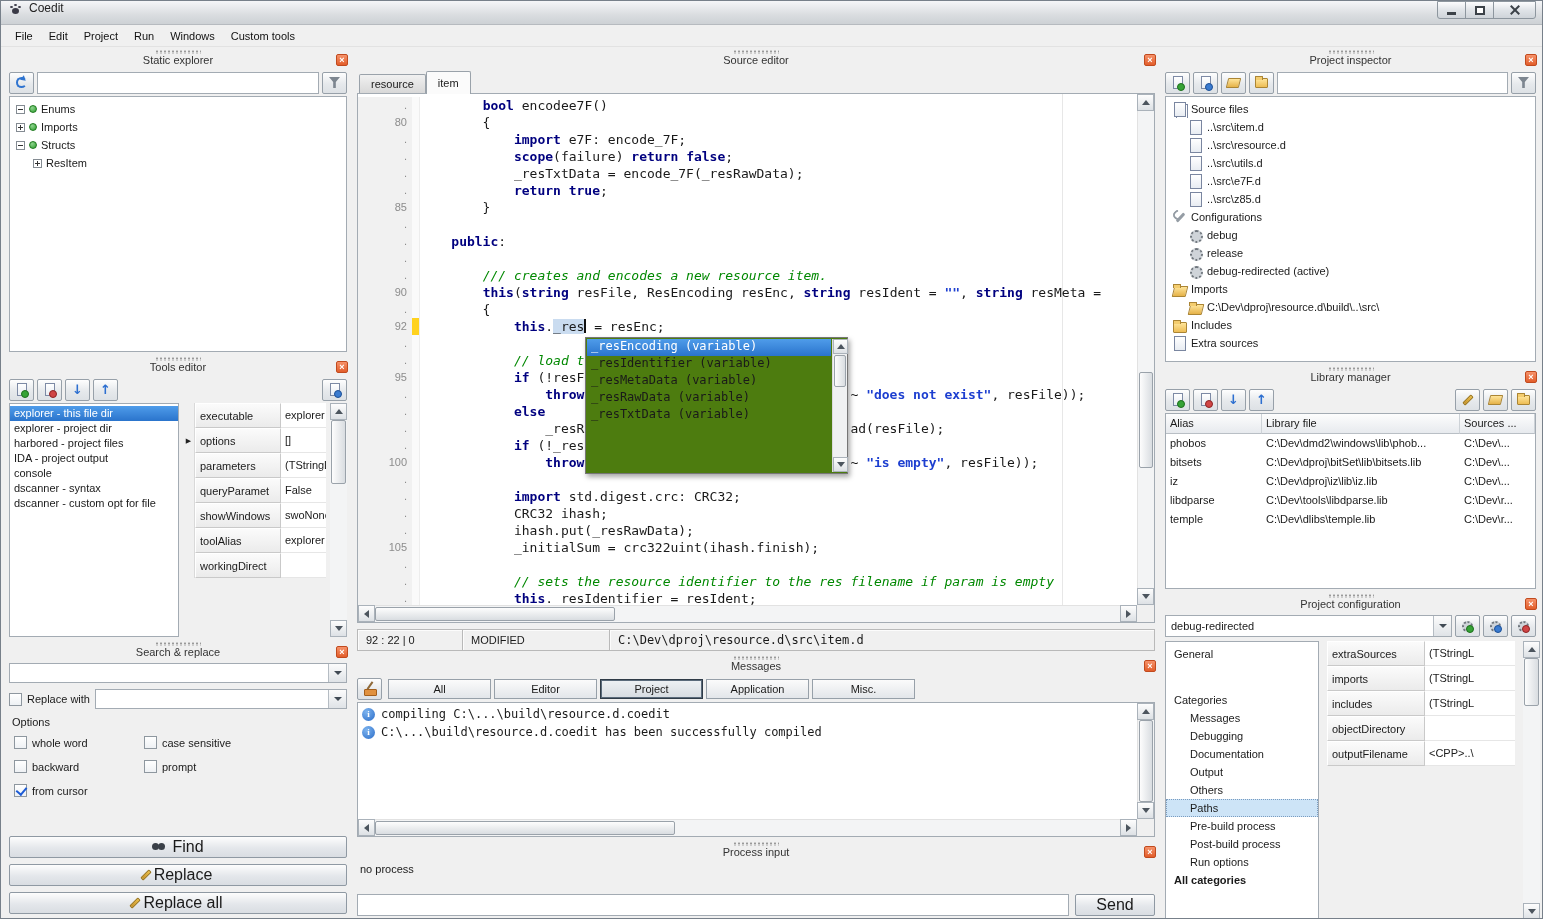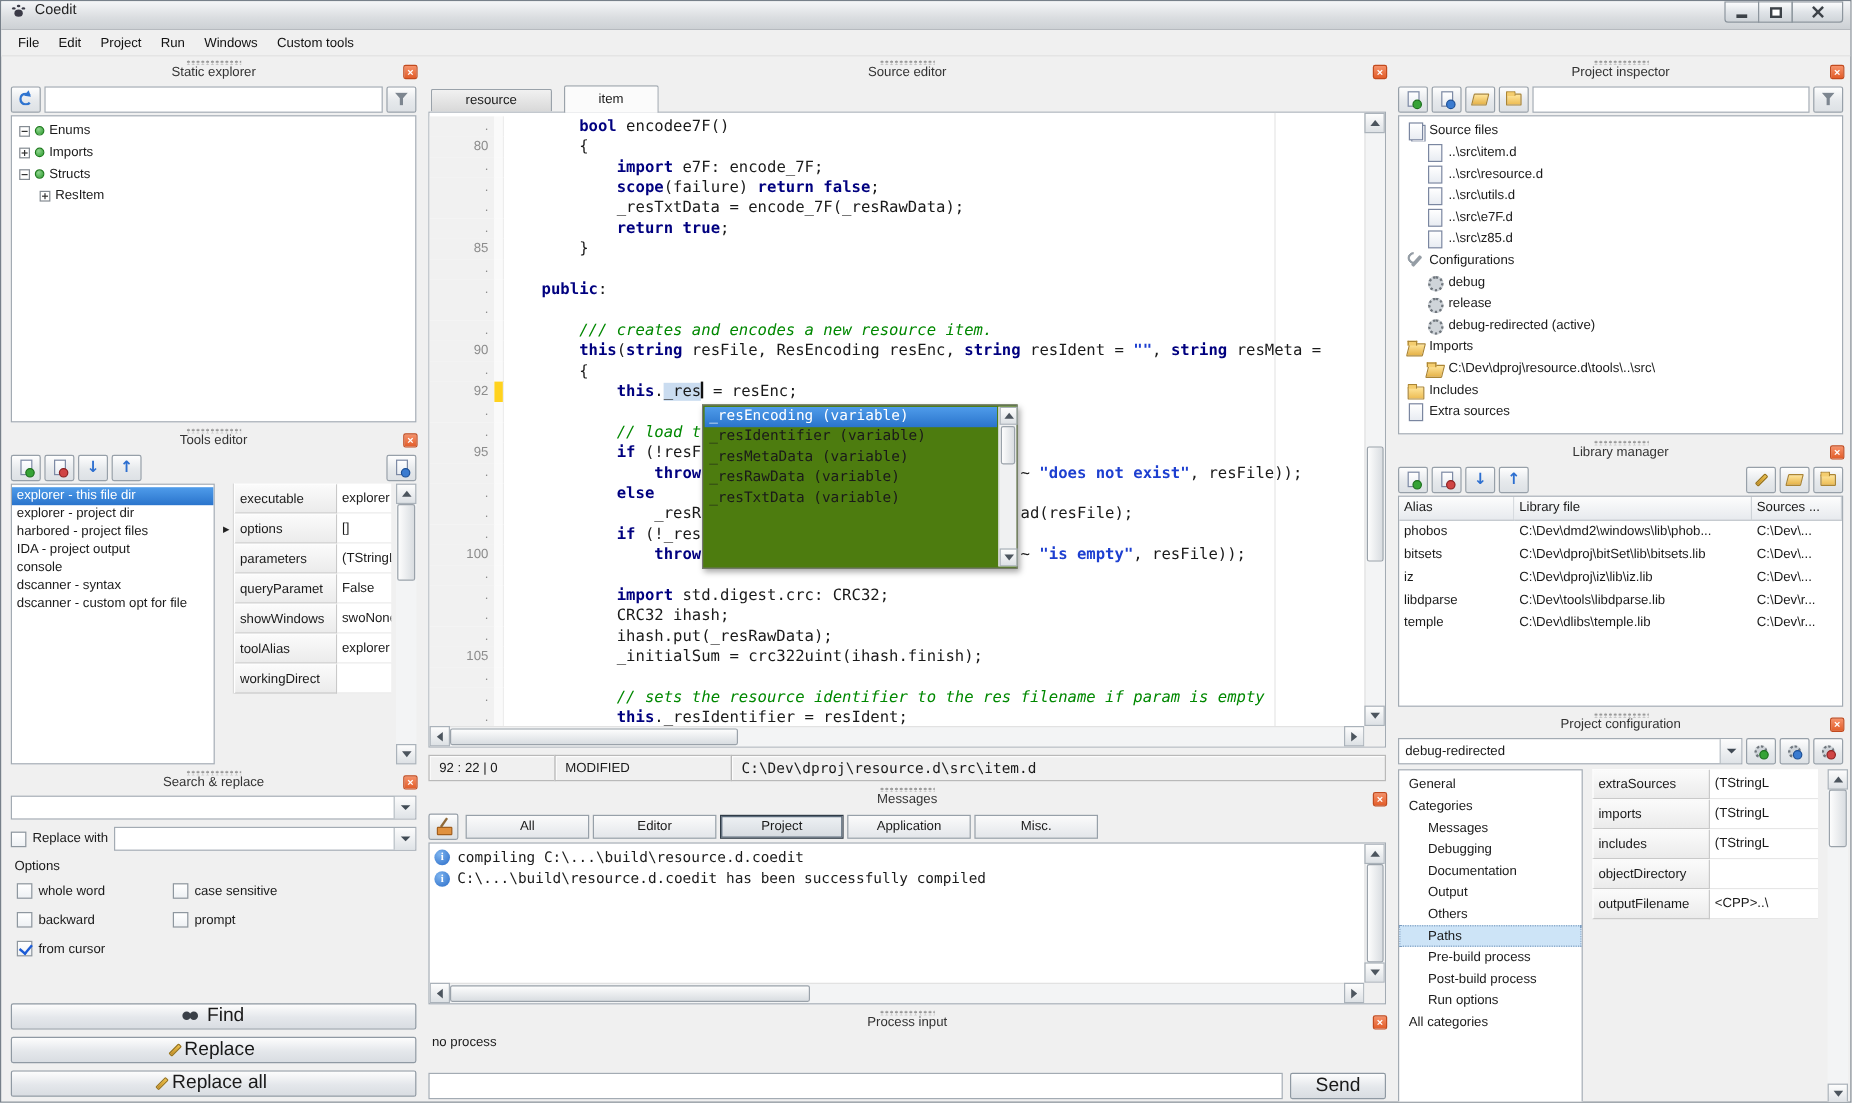--- a/index.html
+++ b/index.html
@@ -57,21 +57,21 @@
 .chk{width:13px;height:13px;flex:0 0 13px;border:1px solid #8e979f;background:linear-gradient(#fff,#eef1f4);position:relative}
 .chk.checked::after{content:"";position:absolute;left:3px;top:0;width:5px;height:8px;border:solid #1c5bd6;border-width:0 2px 2px 0;transform:rotate(40deg)}
 
 .combo{position:relative;height:22px;background:#fff;border:1px solid #a3abb3}
 .ctext{position:absolute;left:5px;top:4px;right:20px;overflow:hidden;white-space:nowrap}
 .cbtn{position:absolute;top:0;right:0;bottom:0;width:18px;border-left:1px solid #b5bcc3;background:linear-gradient(#fcfcfc,#dfe3e7);display:flex;align-items:center;justify-content:center}
 .tri-dn-s{width:0;height:0;border:4px solid transparent;border-top:4px solid #404a54;margin-top:4px}
 .bigbtn{height:22px;border:1px solid #8f99a3;border-radius:2px;background:linear-gradient(#fdfdfd,#e4e7eb 55%,#d9dde2);display:flex;align-items:center;justify-content:center;gap:6px;font-size:16px}
 
 .tabsrow{flex:0 0 24px;display:flex;align-items:flex-end;padding:0 0 0 2px}
-.tab{height:19px;padding:3px 28px 0;border:1px solid #9aa2aa;border-bottom:none;background:linear-gradient(#f1f1f1,#d8d8d8);border-radius:2px 2px 0 0;margin-right:10px}
+.tab{height:19px;padding:3px 11px 0;border:1px solid #9aa2aa;border-bottom:none;background:linear-gradient(#f1f1f1,#d8d8d8);border-radius:2px 2px 0 0;margin-right:0}
 .tab.active{height:23px;padding-top:5px;background:#fbfbfb;position:relative;z-index:2;margin-bottom:-1px}
 
 .editorbox{flex:1;position:relative;background:#fff;border:1px solid #a3abb3;margin:0 4px}
 .codearea{position:absolute;left:0;top:0;right:17px;bottom:17px;overflow:hidden;background:#fff}
 .ruler{position:absolute;top:0;bottom:0;left:704px;width:1px;background:#e7e7e7}
 #code-lines{position:absolute;left:0;top:3px;right:0}
 .cl{display:flex;height:17px}
 .lg{flex:0 0 54px;text-align:right;padding-right:5px;background:#f1f1f1;color:#8c8c8c;font:11px/17px "Liberation Sans",sans-serif}
 .lm{flex:0 0 8px;background:#fafafa;border-right:1px solid #ededed}
 .lm.mod{background:#ffd21e}
@@ -725,21 +725,21 @@
             <div class="trow" style="padding-left: 22px;">
               <span class="fico gear"></span>
               <span class="tlab">debug-redirected (active)</span>
             </div>
             <div class="trow" style="padding-left: 6px;">
               <span class="fico folder-open"></span>
               <span class="tlab">Imports</span>
             </div>
             <div class="trow" style="padding-left: 22px;">
               <span class="fico folder-open"></span>
-              <span class="tlab">C:\Dev\dproj\resource.d\tools\..\src\</span>
+              <span class="tlab">C:\Dev\dproj\resource.d\build\..\src\</span>
             </div>
             <div class="trow" style="padding-left: 6px;">
               <span class="fico folder"></span>
               <span class="tlab">Includes</span>
             </div>
             <div class="trow" style="padding-left: 6px;">
               <span class="fico page"></span>
               <span class="tlab">Extra sources</span>
             </div>
           </div>
@@ -830,31 +830,31 @@
           <div class="tbtn">
               <span class="ic-gear-s g2"></span>
             </div>
           <div class="tbtn">
               <span class="ic-gear-s g3"></span>
             </div>
         </div>
         <div style="flex:1;display:flex;gap:8px;padding:2px 0 0 4px;min-height:0">
           <div class="wbox" id="pc-cats" style="width:154px;flex:0 0 154px;padding:3px 0">
               <div class="crow" style="padding-left: 8px;">General</div>
-              <div class="crow" style="padding-left: 8px;">Categories</div>
+              <div class="crow" style="padding-left: 8px; margin-top: 28px;">Categories</div>
               <div class="crow" style="padding-left: 24px;">Messages</div>
               <div class="crow" style="padding-left: 24px;">Debugging</div>
               <div class="crow" style="padding-left: 24px;">Documentation</div>
               <div class="crow" style="padding-left: 24px;">Output</div>
               <div class="crow" style="padding-left: 24px;">Others</div>
               <div class="crow sel" style="padding-left: 24px;">Paths</div>
               <div class="crow" style="padding-left: 24px;">Pre-build process</div>
               <div class="crow" style="padding-left: 24px;">Post-build process</div>
               <div class="crow" style="padding-left: 24px;">Run options</div>
-              <div class="crow" style="padding-left: 8px;">All categories</div>
+              <div class="crow" style="padding-left: 8px; font-weight: bold;">All categories</div>
             </div>
           <div id="pc-grid" style="flex:1;min-width:0">
               <div class="grow">
                 <span class="gname2">extraSources</span>
                 <span class="gval2">(TStringL</span>
               </div>
               <div class="grow">
                 <span class="gname2">imports</span>
                 <span class="gval2">(TStringL</span>
               </div>

